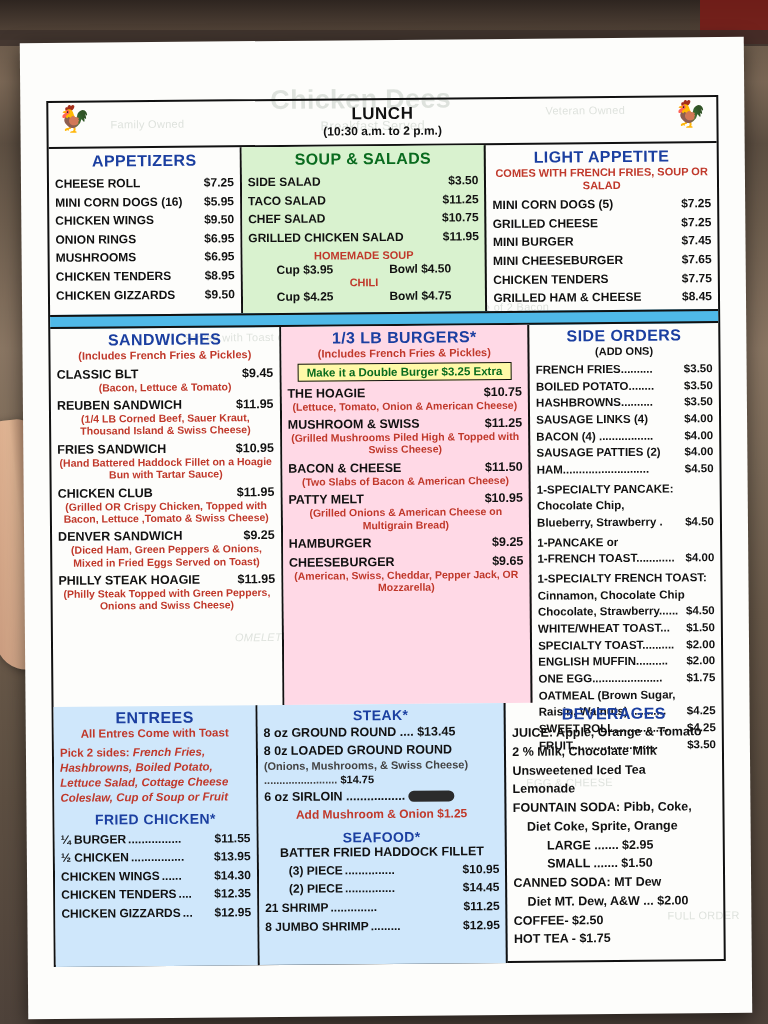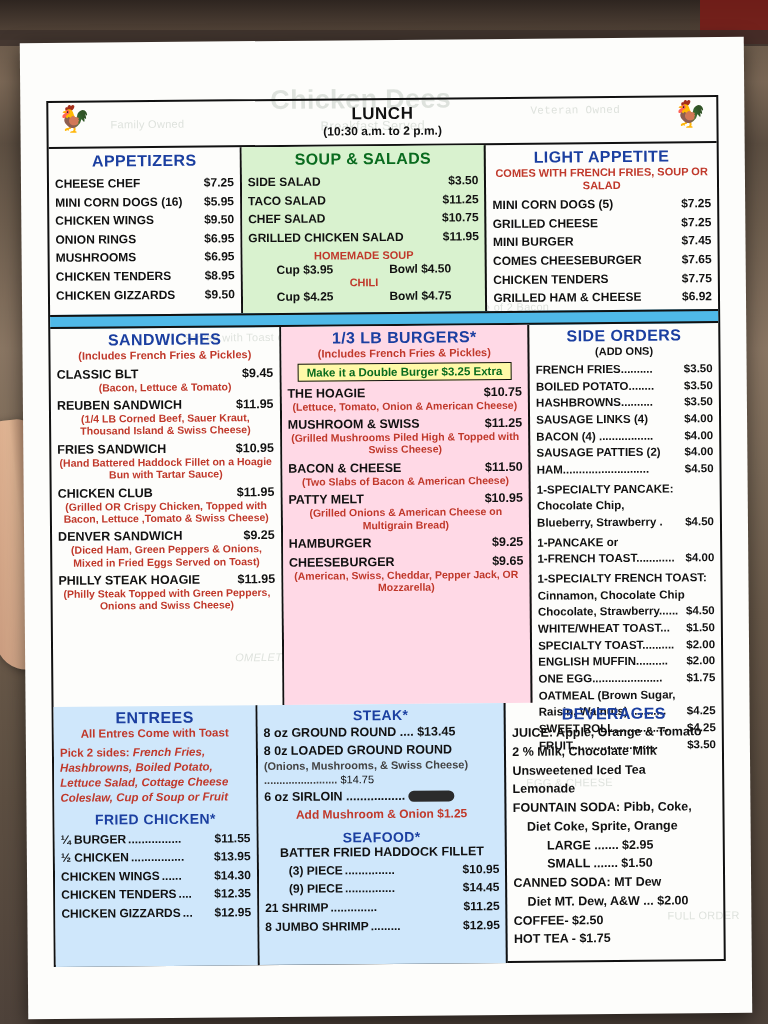--- a/index.html
+++ b/index.html
@@ -164,42 +164,42 @@
   <div class="counter"></div>
 </div>
 <div id="hand"></div>
 
 <div id="paper">
 
   <div class="ghost g-title" style="left:250px; top:44px;">Chicken Dees</div>
   <div class="ghost g-md" style="left:300px; top:78px;">Breakfast Served</div>
   <div class="ghost g-sm" style="left:390px; top:262px;">Toast &amp; Choice of 2 Bacon</div>
   <div class="ghost g-sm" style="left:160px; top:290px;">Served with Toast or</div>
-  <div class="ghost g-sm" style="left:210px; top:610px;font-style:italic;">OMELET</div>
+  <div class="ghost g-sm" style="left:210px; top:590px;font-style:italic;">OMELET</div>
   <div class="ghost g-sm" style="left:640px; top:872px;">FULL ORDER</div>
   <div class="ghost g-sm" style="left:90px; top:76px;">Family Owned</div>
-  <div class="ghost g-sm" style="left:510px; top:66px;font-family:Liberation Mono, monospace;">Veteran Owned</div>
+  <div class="ghost g-sm" style="left:525px; top:66px;">Veteran Owned</div>
   <div class="ghost g-sm" style="left:500px; top:738px;">EGG &amp; CHEESE</div>
 
   <div id="menu">
 
     <div id="lunch">
       <span class="rooster l">🐓</span>
       <span class="rooster r">🐓</span>
       <div class="t">LUNCH</div>
       <div class="s">(10:30 a.m. to 2 p.m.)</div>
     </div>
 
     <div id="top">
 
       <div class="col col-app">
         <div class="sec-title">APPETIZERS</div>
         <ul class="items">
           <li>
-              <span class="nm">CHEESE CHEF</span>
+              <span class="nm">CHEESE ROLL</span>
               <span class="pr">$7.25</span>
             </li>
           <li>
               <span class="nm">MINI CORN DOGS (16)</span>
               <span class="pr">$5.95</span>
             </li>
           <li>
               <span class="nm">CHICKEN WINGS</span>
               <span class="pr">$9.50</span>
             </li>
@@ -264,30 +264,30 @@
             </li>
           <li>
               <span class="nm">GRILLED CHEESE</span>
               <span class="pr">$7.25</span>
             </li>
           <li>
               <span class="nm">MINI BURGER</span>
               <span class="pr">$7.45</span>
             </li>
           <li>
-              <span class="nm">COMES CHEESEBURGER</span>
+              <span class="nm">MINI CHEESEBURGER</span>
               <span class="pr">$7.65</span>
             </li>
           <li>
               <span class="nm">CHICKEN TENDERS</span>
               <span class="pr">$7.75</span>
             </li>
           <li>
               <span class="nm">GRILLED HAM &amp; CHEESE</span>
-              <span class="pr">$6.92</span>
+              <span class="pr">$8.45</span>
             </li>
         </ul>
       </div>
     </div>
 
     <div id="blue-rule"></div>
 
     <div id="mid">
 
       <div class="col col-sand">
@@ -524,38 +524,38 @@
         <div class="steak-line">
           <span>8 oz GROUND ROUND</span>
           <span>....</span>
           <span>$13.45</span>
         </div>
         <div class="steak-line">
           <span>8 0z LOADED GROUND ROUND</span>
         </div>
         <div class="steak-desc">
           <span>(Onions, Mushrooms, &amp; Swiss Cheese) ........................</span>
-          <span style="font-weight:normal; color:#111;">$14.75</span>
+          <span style="font-weight:bold; color:#111;">$14.75</span>
         </div>
         <div class="steak-line" style="position:relative;">
           <span>6 oz SIRLOIN .................</span>
           <span class="ink" style="position:relative; display:inline-block; width:46px; height:11px; background:#2b2b2b; border-radius:6px; vertical-align:middle;"></span>
         </div>
         <div class="steak-red" style="text-align:center; margin-top:2px;">Add Mushroom &amp; Onion $1.25</div>
 
         <div class="sec-title" style="font-size:14px; margin-top:8px;">SEAFOOD*</div>
         <div style="text-align:center; font-size:12.5px; font-weight:bold;">BATTER FRIED HADDOCK FILLET</div>
         <ul class="dot-list" style="margin-top:2px;">
           <li>
               <span class="nm" style="padding-left:24px;">(3) PIECE</span>
               <span class="dots">...............</span>
               <span>$10.95</span>
             </li>
           <li>
-              <span class="nm" style="padding-left:24px;">(9) PIECE</span>
+              <span class="nm" style="padding-left:24px;">(2) PIECE</span>
               <span class="dots">...............</span>
               <span>$14.45</span>
             </li>
           <li>
               <span class="nm">21 SHRIMP</span>
               <span class="dots">..............</span>
               <span>$11.25</span>
             </li>
           <li>
               <span class="nm">8 JUMBO SHRIMP</span>

